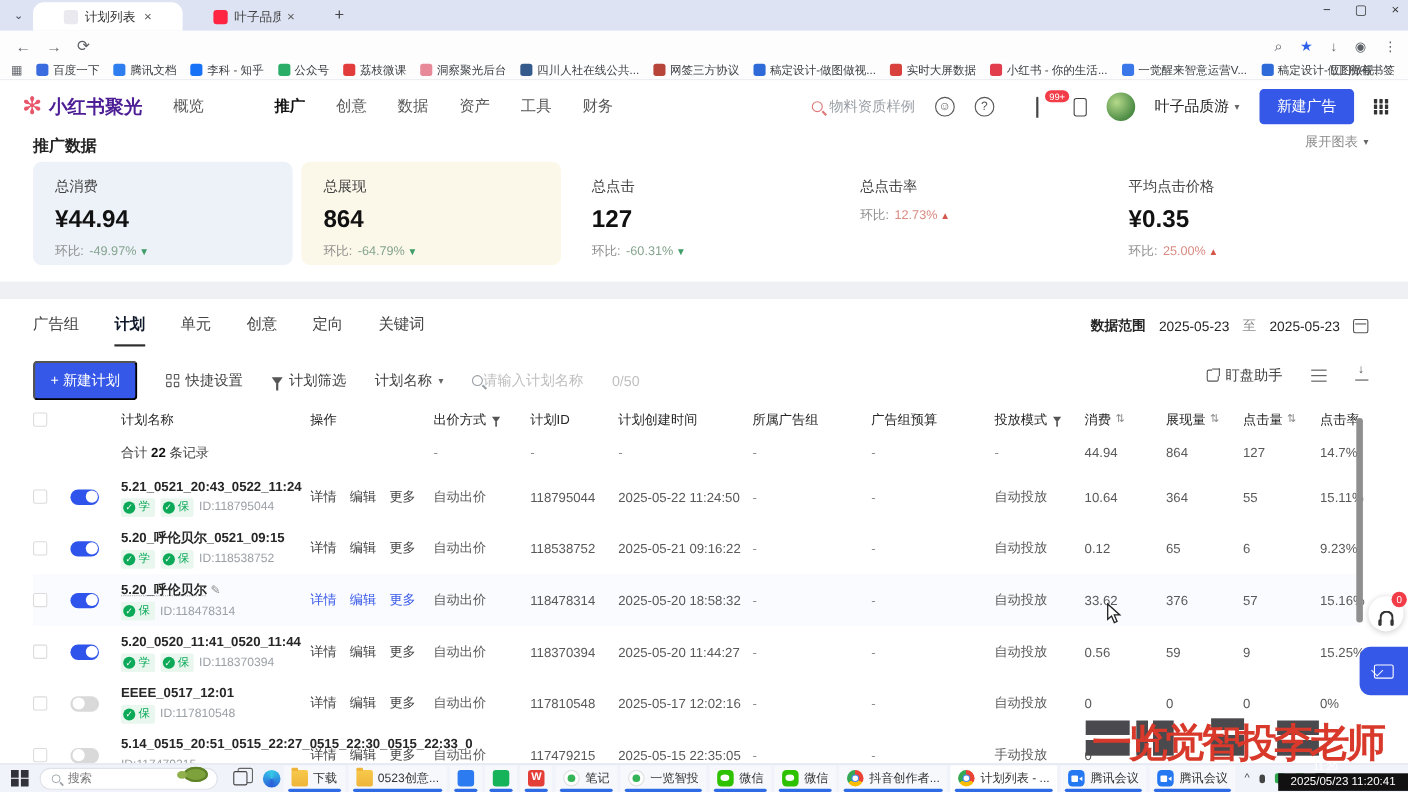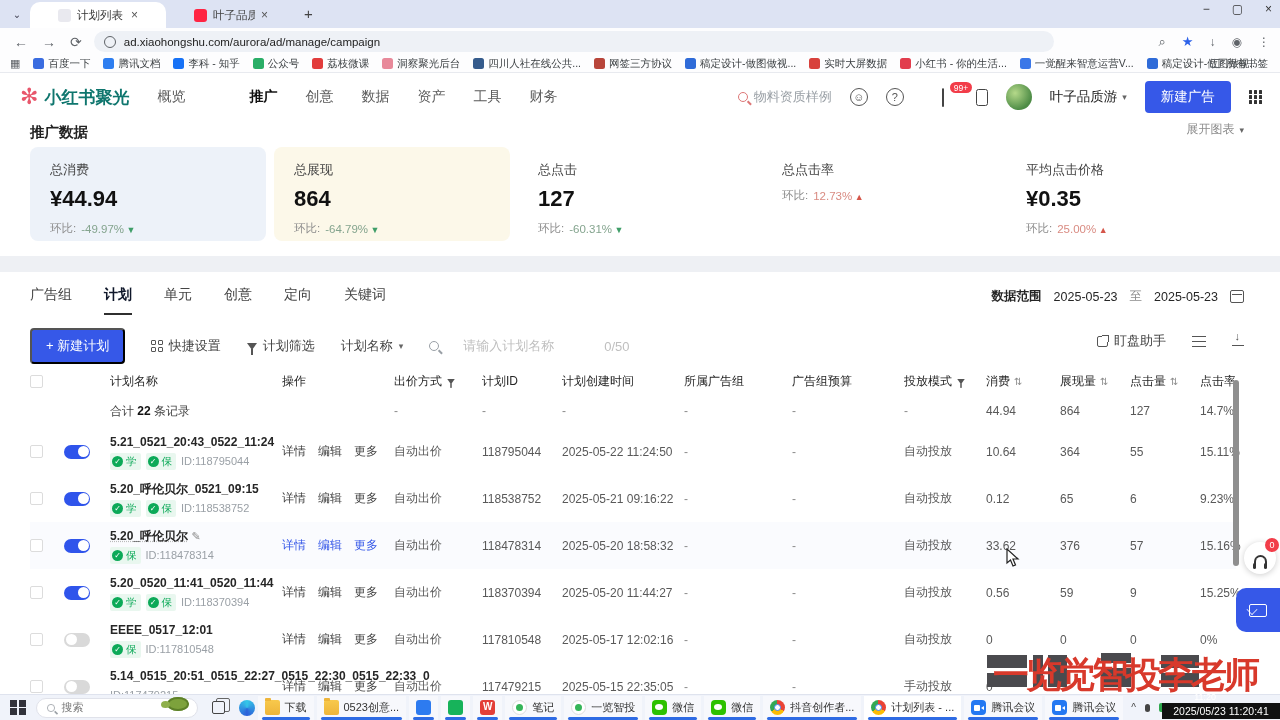--- a/index.html
+++ b/index.html
@@ -30,21 +30,21 @@
 
   #bookbar { left:0; top:55px; width:1280px; height:18px; background:#fdfdfe; display:flex; align-items:center; border-bottom:1px solid #e8eaef; }
   .bm { display:flex; align-items:center; gap:4px; margin-left:13px; font-size:10.5px; color:#3c4043; white-space:nowrap; }
   .bm-ico { width:11px; height:11px; border-radius:2.5px; flex:0 0 auto; }
   .allbm { position:absolute; right:12px; display:flex; gap:5px; align-items:center; font-size:10.5px; color:#3c4043; }
   .folder-sm { width:11px; height:9px; border:1.2px solid #5f6368; border-radius:1.5px; }
 
   
   #appheader { left:0; top:73px; width:1280px; height:48px; background:#fff; display:flex; align-items:center; }
   .logo-star { font-size:22px; color:#e8566b; margin-left:20px; }
-  .logo-text { font-size:17px; font-weight:bold; color:#0f766e; margin-left:6px; }
+  .logo-text { font-size:17px; font-weight:bold; color:#4c1d95; margin-left:6px; }
   .mainnav { display:flex; gap:28px; margin-left:28px; font-size:14px; color:#5a5a5a; }
   .mainnav .act { color:#111; font-weight:bold;margin-left:36px; }
   .hdr-right { position:absolute; right:18px; display:flex; align-items:center; gap:18px; }
   .hdr-search { display:flex; align-items:center; gap:6px; color:#9aa0a6; font-size:13px; }
   .mag { width:10px; height:10px; border:1.6px solid #d77; border-radius:50%; position:relative; }
   .mag::after { content:""; position:absolute; width:5px; height:1.6px; background:#d77; transform:rotate(45deg); left:8px; top:9px; }
   .mag.grey, .mag.grey::after { border-color:#9aa0a6; background-color:transparent; }
   .mag.grey::after { background:#9aa0a6; }
   .hicon { width:18px; height:18px; border:1.4px solid #555; border-radius:50%; color:#555; font-size:11px; display:flex; align-items:center; justify-content:center; }
   .bell { position:relative; width:16px; height:16px;margin-left:20px; }
@@ -87,21 +87,21 @@
   .cal { width:14px; height:13px; border:1.4px solid #555; border-radius:2px; position:relative; }
   .cal::before { content:""; position:absolute; left:1px; right:1px; top:2.5px; height:1.2px; background:#555; }
 
   .toolrow { position:absolute; left:30px; top:56px; display:flex; align-items:center; gap:26px; }
   .btn-newplan { background:#3658e8; color:#fff; font-size:13px; border-radius:4px; padding:7px 14px; }
   .tool { display:flex; gap:6px; align-items:center; font-size:13px; color:#434343; }
   .qgrid { display:grid; grid-template-columns:5px 5px; gap:1.5px; }
   .qgrid i { width:5px; height:5px; border:1.2px solid #555; border-radius:1px; }
   .funnel { width:0; height:0; border-left:5px solid transparent; border-right:5px solid transparent; border-top:7px solid #555; position:relative; }
   .funnel::after { content:""; position:absolute; left:-1px; top:-1px; width:2px; height:6px; background:#555; }
-  .searchbox { display:flex; gap:24px; align-items:center; font-size:13px; }
+  .searchbox { display:flex; gap:0; align-items:center; font-size:13px; }
   .ph { color:#bfbfbf; }
   .cnt { color:#bfbfbf; margin-left:26px; }
   .toolright { position:absolute; right:36px; top:60px; display:flex; gap:26px; align-items:center; font-size:13px; color:#434343; }
   .extlink { width:11px; height:11px; border:1.4px solid #555; border-radius:2px; position:relative; }
   .extlink::after { content:""; position:absolute; right:-2px; top:-2px; width:6px; height:6px; border-top:1.6px solid #555; border-right:1.6px solid #555; background:#fff; }
   .listic { width:14px; height:11px; border-top:1.6px solid #555; border-bottom:1.6px solid #555; position:relative; }
   .listic::after { content:""; position:absolute; top:4px; left:0; width:14px; height:1.6px; background:#555; }
   .dlic { width:12px; height:10px; border-bottom:1.8px solid #555; position:relative; }
   .dlic::before { content:"↓"; position:absolute; left:2.5px; top:-6px; color:#555; font-size:11px; }
 
@@ -214,24 +214,20 @@
     <span>−</span>
     <span>▢</span>
     <span>×</span>
   </div>
 </div>
 
 <div id="navbar" class="abs">
   <span class="navicon">←</span>
   <span class="navicon">→</span>
   <span class="navicon">⟳</span>
-  <div class="urlpill">
-    <span class="siteicon"></span>
-    <span class="url">ad.xiaohongshu.com/aurora/ad/manage/campaign</span>
-  </div>
   <div class="nav-right">
     <span class="greyicon" style="font-size:13px">⌕</span>
     <span class="star">★</span>
     <span class="greyicon">↓</span>
     <span class="greyicon">◉</span>
     <span class="greyicon">⋮</span>
   </div>
 </div>
 
 <div id="bookbar" class="abs">

